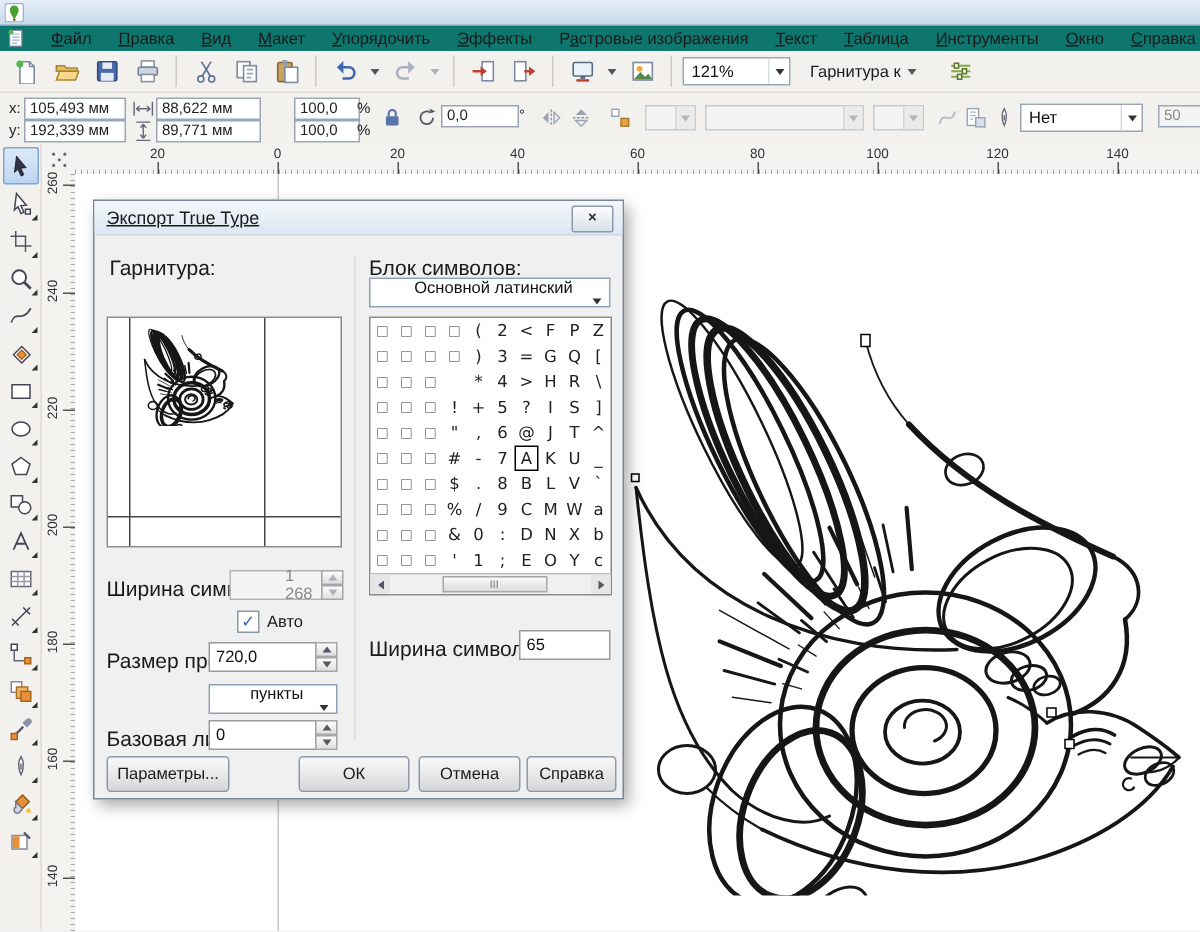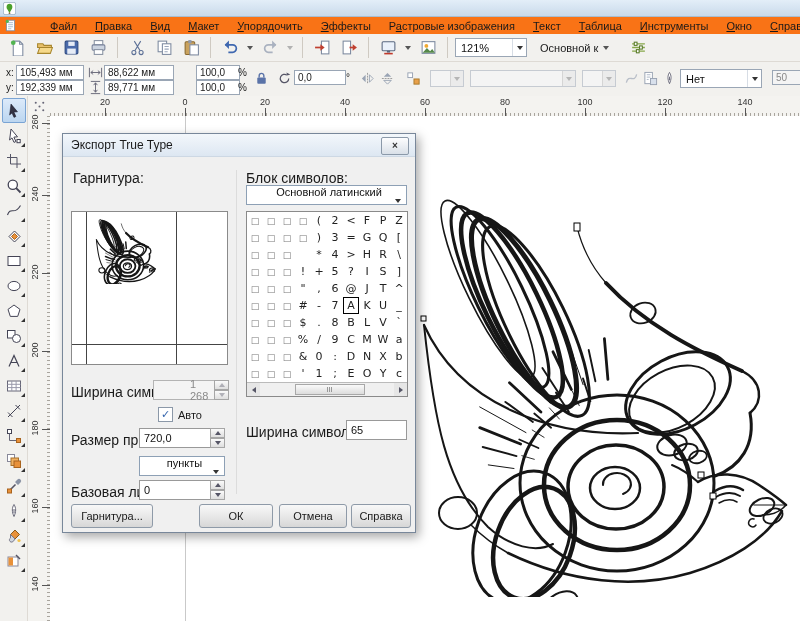--- a/index.html
+++ b/index.html
@@ -5,22 +5,22 @@
   html,body{margin:0;padding:0;background:#e8e8e8;font-family:"Liberation Sans",sans-serif;}
   .app{position:relative;width:800px;height:621px;overflow:hidden;background:#fff;user-select:none;}
   
   .titlebar{position:absolute;left:0;top:0;width:800px;height:17px;
     background:linear-gradient(#e3eef8,#c9daeb);border-bottom:1px solid #a8bed2;
     display:flex;align-items:center;gap:4px;padding-left:3px;box-sizing:border-box;}
   .titlebar .ttl{font-size:11px;color:#333;white-space:nowrap;}
   .appicon{width:13px;height:13px;display:inline-block;}
   .appicon svg{width:13px;height:13px;display:block;}
   
-  .menubar{position:absolute;left:0;top:17px;width:800px;height:17px;background:#f97316;
-    border-bottom:1px solid #e0ddd8;display:flex;align-items:center;gap:16px;}
+  .menubar{position:absolute;left:0;top:17px;width:800px;height:17px;background:#0f766e;
+    border-bottom:1px solid #e0ddd8;display:flex;align-items:center;gap:0;}
   .menubar .appicon{margin:0 8px 0 4px;}
   .menu-item{font-size:11px;color:#1a1a1a;padding:1px 9px;white-space:nowrap;cursor:default;}
   .menu-item .u{text-decoration:underline;}
   
   .toolbar{position:absolute;left:0;top:34px;width:800px;height:28px;background:#f2f1ee;
     border-bottom:1px solid #dedad4;display:flex;align-items:center;padding:0 5px;gap:3px;box-sizing:border-box;}
   .tbtn{width:24px;height:23px;border-radius:2px;display:flex;align-items:center;justify-content:center;}
   .tbtn svg{width:17px;height:17px;}
   .sep{width:1px;height:21px;background:#cfcac2;margin:0 4px;}
   .chev{width:0;height:0;border-left:3px solid transparent;border-right:3px solid transparent;border-top:4px solid #555;margin:0 2px;}
@@ -61,21 +61,21 @@
   .tool svg{width:16px;height:16px;}
   .tool.sel{background:linear-gradient(#dceafa,#bcd6f0);border:1px solid #7aa4d4;box-sizing:border-box;}
   .tool .fly{position:absolute;right:1px;bottom:1px;width:0;height:0;border-left:4px solid transparent;border-bottom:4px solid #333;}
   
   .canvas{position:absolute;left:50px;top:116px;width:750px;height:505px;background:#fff;overflow:hidden;}
   .guideline{position:absolute;left:135px;top:0;width:1px;height:505px;background:#c9c9c9;}
   
   .dialog{position:absolute;left:62px;top:133px;width:352px;height:398px;background:#f0f0f0;
     border:1px solid #78879a;box-shadow:3px 4px 10px rgba(0,0,0,.35);z-index:10;}
   .dlg-title{position:absolute;left:0;top:0;right:0;height:22px;background:linear-gradient(#f3f7fb,#dde7f2);
-    border-bottom:1px solid #cdd8e4;display:flex;align-items:center;padding:0 8px;font-size:12px;color:#1a1a1a;}
+    border-bottom:1px solid #cdd8e4;display:flex;align-items:center;padding:0 8px;font-size:12px;color:#1a1a1a;text-decoration:underline;}
   .dlg-close{position:absolute;right:6px;top:3px;width:26px;height:16px;border:1px solid #8b99a9;border-radius:2px;
     background:linear-gradient(#fdfdfe,#d9e0e8);display:flex;align-items:center;justify-content:center;
     font-size:10px;font-weight:bold;color:#333;line-height:1;}
   .dlg-lab{position:absolute;font-size:14px;color:#1a1a1a;white-space:nowrap;}
   .fld{position:absolute;background:#fff;border:1px solid #999;font-size:11px;color:#111;
     display:flex;align-items:center;padding:0 4px;box-sizing:border-box;height:20px;}
   .fld.dis{background:#f4f4f4;color:#8a8a8a;border-color:#b4b4b4;}
   .spin{position:absolute;width:15px;height:20px;box-sizing:border-box;display:flex;flex-direction:column;}
   .spin div{flex:1;border:1px solid #a6a6a6;background:linear-gradient(#fbfbfb,#dfdfdf);display:flex;align-items:center;justify-content:center;}
   .spin .up::after{content:'';width:0;height:0;border-left:3px solid transparent;border-right:3px solid transparent;border-bottom:4px solid #556;}
@@ -244,21 +244,21 @@
         </svg>
       </span>
     <span class="sep"></span>
     <span class="combo" style="width:72px;">
       <span>121%</span>
       <span class="ca">
           <span class="tri-dn"></span>
         </span>
     </span>
     <span class="snap">
-      <span>Основной к</span>
+      <span>Гарнитура к</span>
       <span class="chev" style="margin-left:5px;"></span>
     </span>
     <span class="tbtn" style="margin-left:8px;">
         <svg viewBox="0 0 16 16" width="100%" height="100%">
           <path d="M2 4.5h12M2 8h12M2 11.5h12" stroke="#86a84a" stroke-width="1.2"></path>
           <rect x="4" y="3" width="2.6" height="3" fill="#fff" stroke="#5a7a2a"></rect>
           <rect x="9" y="6.5" width="2.6" height="3" fill="#fff" stroke="#5a7a2a"></rect>
           <rect x="6" y="10" width="2.6" height="3" fill="#fff" stroke="#5a7a2a"></rect>
         </svg>
       </span>
@@ -890,19 +890,19 @@
           </span>
           <span class="ar">
             <span class="tri-r"></span>
           </span>
         </div>
       </div>
 
     <span class="dlg-lab" style="left:183px;top:290px;">Ширина символа:</span>
     <div class="fld" style="left:283px;top:286px;width:61px;">65</div>
 
-    <div class="btn" style="left:8px;top:370px;width:80px;">Гарнитура...</div>
+    <div class="btn" style="left:8px;top:370px;width:80px;">Параметры...</div>
     <div class="btn" style="left:136px;top:370px;width:72px;">ОК</div>
     <div class="btn" style="left:216px;top:370px;width:66px;">Отмена</div>
     <div class="btn" style="left:288px;top:370px;width:58px;">Справка</div>
   </div>
 
 </div>
 
 </body></html>

